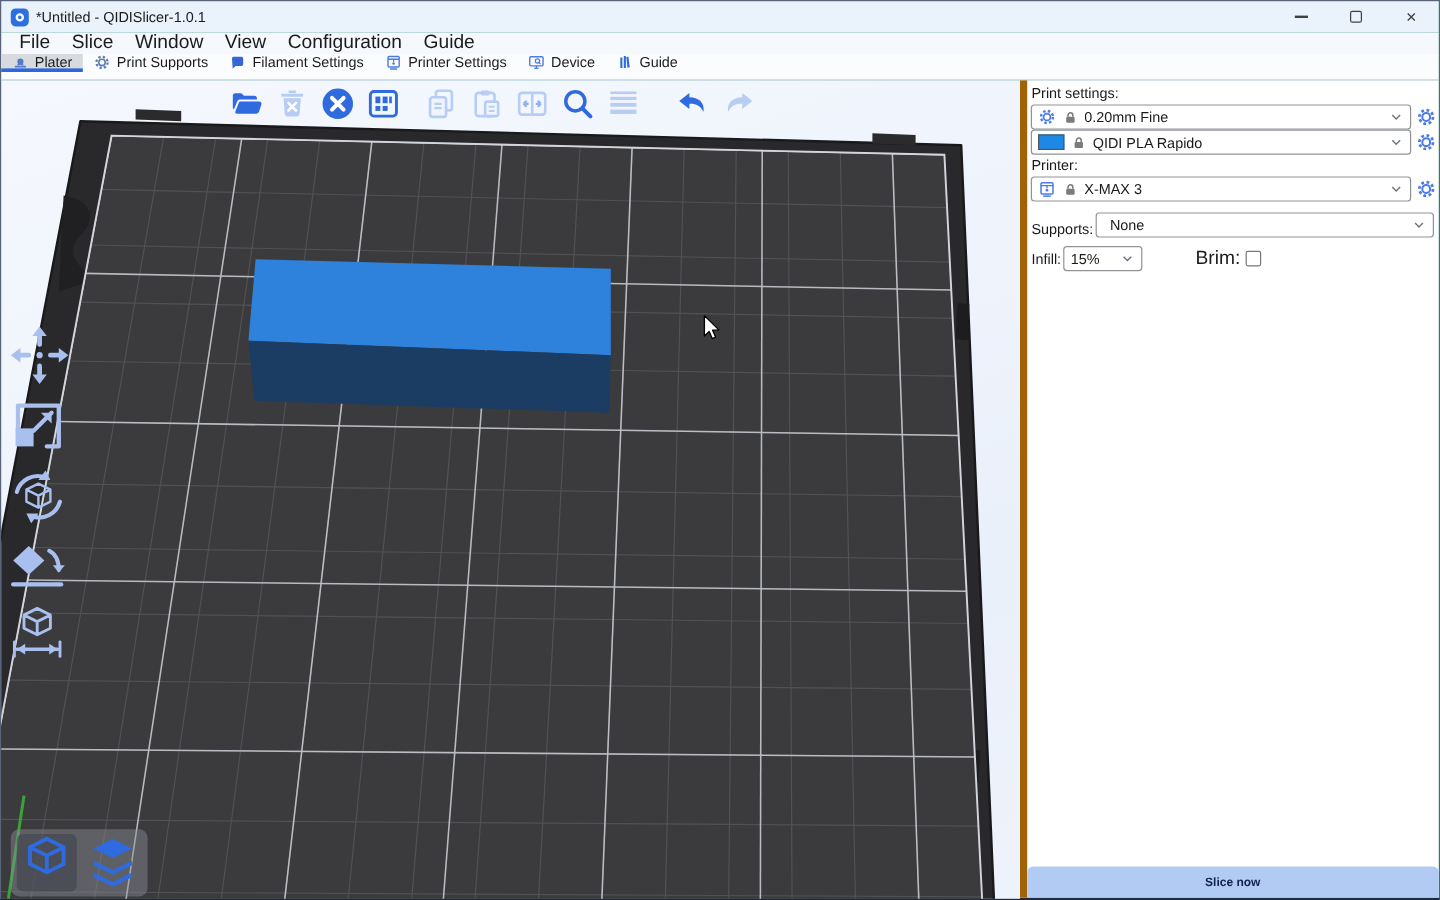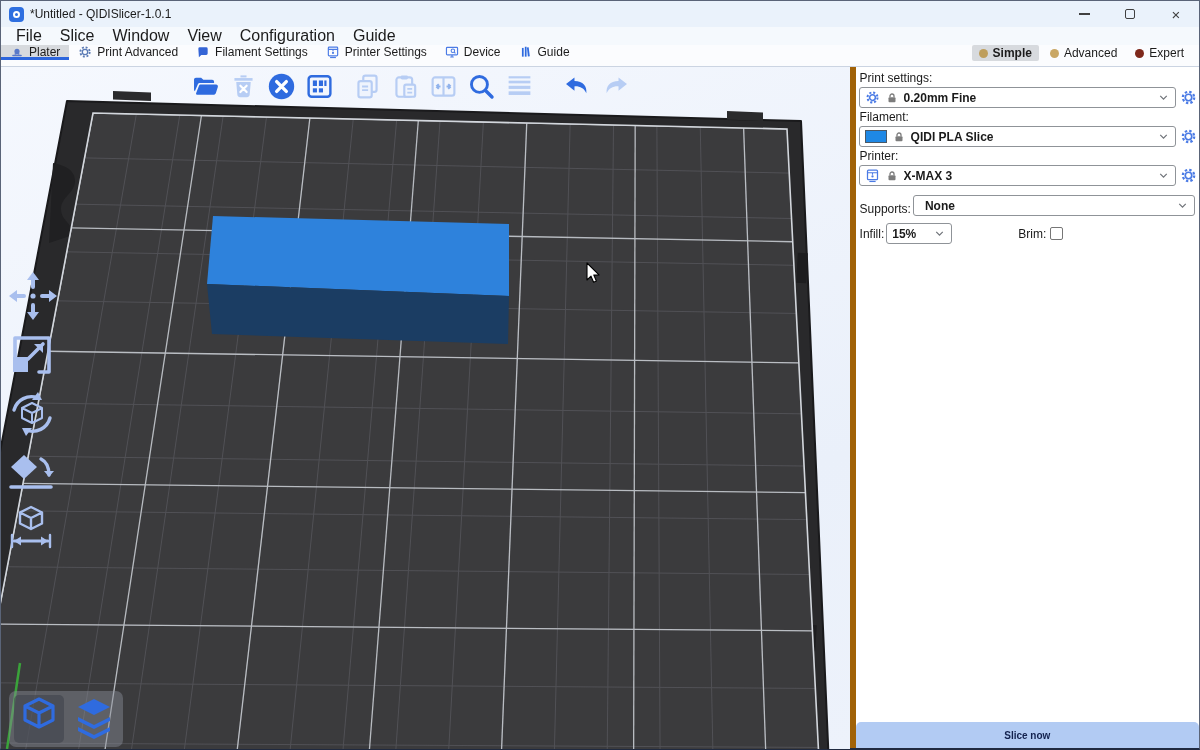--- a/index.html
+++ b/index.html
@@ -52,32 +52,32 @@
   .tool-btn { width:32px; height:32px; display:flex; align-items:center; justify-content:center; }
   .tool-btn svg { width:29px; height:29px; }
   .gap-m { margin-left:10px; } .gap-l { margin-left:20px; }
 
   
   .panel { width:350px; background:#fff; border-left:6px solid #a16207; display:flex;
            flex-direction:column; padding:2px 0 0 3px; position:relative; }
   .p-label { font-size:12px; color:#1a1a1a; margin:2px 0 2px 1px; }
   .combo-row { display:flex; align-items:center; gap:3px; margin-right:0; }
   .combo { flex:1 1 auto; height:21px; border:1px solid #8F9398; border-radius:3px; background:#fff;
-           display:flex; align-items:center; gap:6px; padding:0 5px; min-width:0;font-weight:bold; }
+           display:flex; align-items:center; gap:6px; padding:0 5px; min-width:0; }
   .combo .val { font-size:12px; color:#1a1a1a; white-space:nowrap; overflow:hidden; flex:1 1 auto; }
   .combo .chev { width:13px; height:13px; color:#6f7379; flex:0 0 auto; }
   .icon-gear-blue { width:15px; height:15px; color:#4B7BE5; }
   .icon-lock { width:12px; height:12px; color:#7c7c7c; }
   .gear-btn { width:17px; height:17px; color:#4B7BE5; margin:0 2px 0 1px; flex:0 0 auto; }
   .swatch { width:22px; height:13px; background:#1E88E5; border:1px solid #4a5866; flex:0 0 auto; }
   .row-supports { display:flex; align-items:flex-end; margin-top:9px; }
   .row-supports .p-label { margin:0 2px 0 1px; }
   .row-infill { display:flex; align-items:center; margin-top:7px; }
   .combo.small { flex:0 0 auto; width:66px; }
-  .brim-label { font-size:12px; color:#1a1a1a; margin-left:66px; margin-right:4px; }
+  .brim-label { font-size:16px; color:#1a1a1a; margin-left:44px; margin-right:4px; }
   .checkbox { width:13px; height:13px; border:1px solid #767676; border-radius:2px; background:#fff; }
   .slice-btn { margin-top:auto; height:26px; margin-left:-3px; background:#B2CBF3;
                border-radius:5px 5px 0 0; display:flex; align-items:center; justify-content:center;
                font-size:10px; font-weight:bold; color:#13224E; }
 </style>
 </head>
 <body>
 
 <div class="window">
 
@@ -115,21 +115,21 @@
           <circle cx="12" cy="11" r="4.4" fill="#5878C8"></circle>
           <path d="M8 16c1-1.6 7-1.6 8 0" stroke="#5878C8" stroke-width="2" fill="none"></path>
         </svg>
       <span>Plater</span>
     </div>
     <div class="tab">
       <svg viewBox="0 0 24 24" style="color:#5b7bb5">
           <circle cx="12" cy="12" r="4.6" fill="none" stroke="currentColor" stroke-width="2.2"></circle>
           <circle cx="12" cy="12" r="8" fill="none" stroke="currentColor" stroke-width="3.2" stroke-dasharray="3.3 3"></circle>
         </svg>
-      <span>Print Advanced</span>
+      <span>Print Supports</span>
     </div>
     <div class="tab">
       <svg viewBox="0 0 24 24">
           <path d="M4 6.5A2.5 2.5 0 0 1 6.5 4h11A2.5 2.5 0 0 1 20 6.5v8a2.5 2.5 0 0 1-2.5 2.5H9l-4 4z" fill="#3565D6"></path>
         </svg>
       <span>Filament Settings</span>
     </div>
     <div class="tab">
       <svg viewBox="0 0 24 24" style="color:#4B7BE5">
           <rect x="4" y="3.5" width="16" height="15" rx="1.5" fill="none" stroke="currentColor" stroke-width="2"></rect>
@@ -148,34 +148,20 @@
         </svg>
       <span>Device</span>
     </div>
     <div class="tab">
       <svg viewBox="0 0 24 24">
           <path d="M5 20V5h3v15z" fill="#2F6BDF"></path>
           <path d="M10 20V3h3v17z" fill="#2F6BDF"></path>
           <path d="M15.2 19.6 13.6 4.2l3-.4 1.9 15.3z" fill="#2F6BDF"></path>
         </svg>
       <span>Guide</span>
-    </div>
-    <div class="modes">
-      <div class="mode active">
-          <span class="dot dot-simple"></span>
-          <span>Simple</span>
-        </div>
-      <div class="mode">
-          <span class="dot dot-advanced"></span>
-          <span>Advanced</span>
-        </div>
-      <div class="mode">
-          <span class="dot dot-expert"></span>
-          <span>Expert</span>
-        </div>
     </div>
   </div>
 
   <div class="main">
 
     <div class="viewport">
 
       <svg class="scene" width="850" height="682" viewBox="0 0 850 682">
         <defs>
           <clipPath id="plateClip">
@@ -406,29 +392,28 @@
           <svg class="chev" viewBox="0 0 24 24">
               <path d="M6 9l6 6 6-6" fill="none" stroke="currentColor" stroke-width="2.2"></path>
             </svg>
         </div>
         <svg class="gear-btn" viewBox="0 0 24 24">
             <circle cx="12" cy="12" r="4.6" fill="none" stroke="currentColor" stroke-width="2.4"></circle>
             <circle cx="12" cy="12" r="8" fill="none" stroke="currentColor" stroke-width="3.2" stroke-dasharray="3.3 3"></circle>
           </svg>
       </div>
 
-      <div class="p-label">Filament:</div>
       <div class="combo-row">
         <div class="combo">
           <span class="swatch"></span>
           <svg class="icon-lock" viewBox="0 0 24 24">
               <rect x="5" y="10.5" width="14" height="10" rx="2" fill="currentColor"></rect>
               <path d="M8 10.5V8a4 4 0 0 1 8 0v2.5" fill="none" stroke="currentColor" stroke-width="2.6"></path>
             </svg>
-          <span class="val">QIDI PLA Slice</span>
+          <span class="val">QIDI PLA Rapido</span>
           <svg class="chev" viewBox="0 0 24 24">
               <path d="M6 9l6 6 6-6" fill="none" stroke="currentColor" stroke-width="2.2"></path>
             </svg>
         </div>
         <svg class="gear-btn" viewBox="0 0 24 24">
             <circle cx="12" cy="12" r="4.6" fill="none" stroke="currentColor" stroke-width="2.4"></circle>
             <circle cx="12" cy="12" r="8" fill="none" stroke="currentColor" stroke-width="3.2" stroke-dasharray="3.3 3"></circle>
           </svg>
       </div>
 

